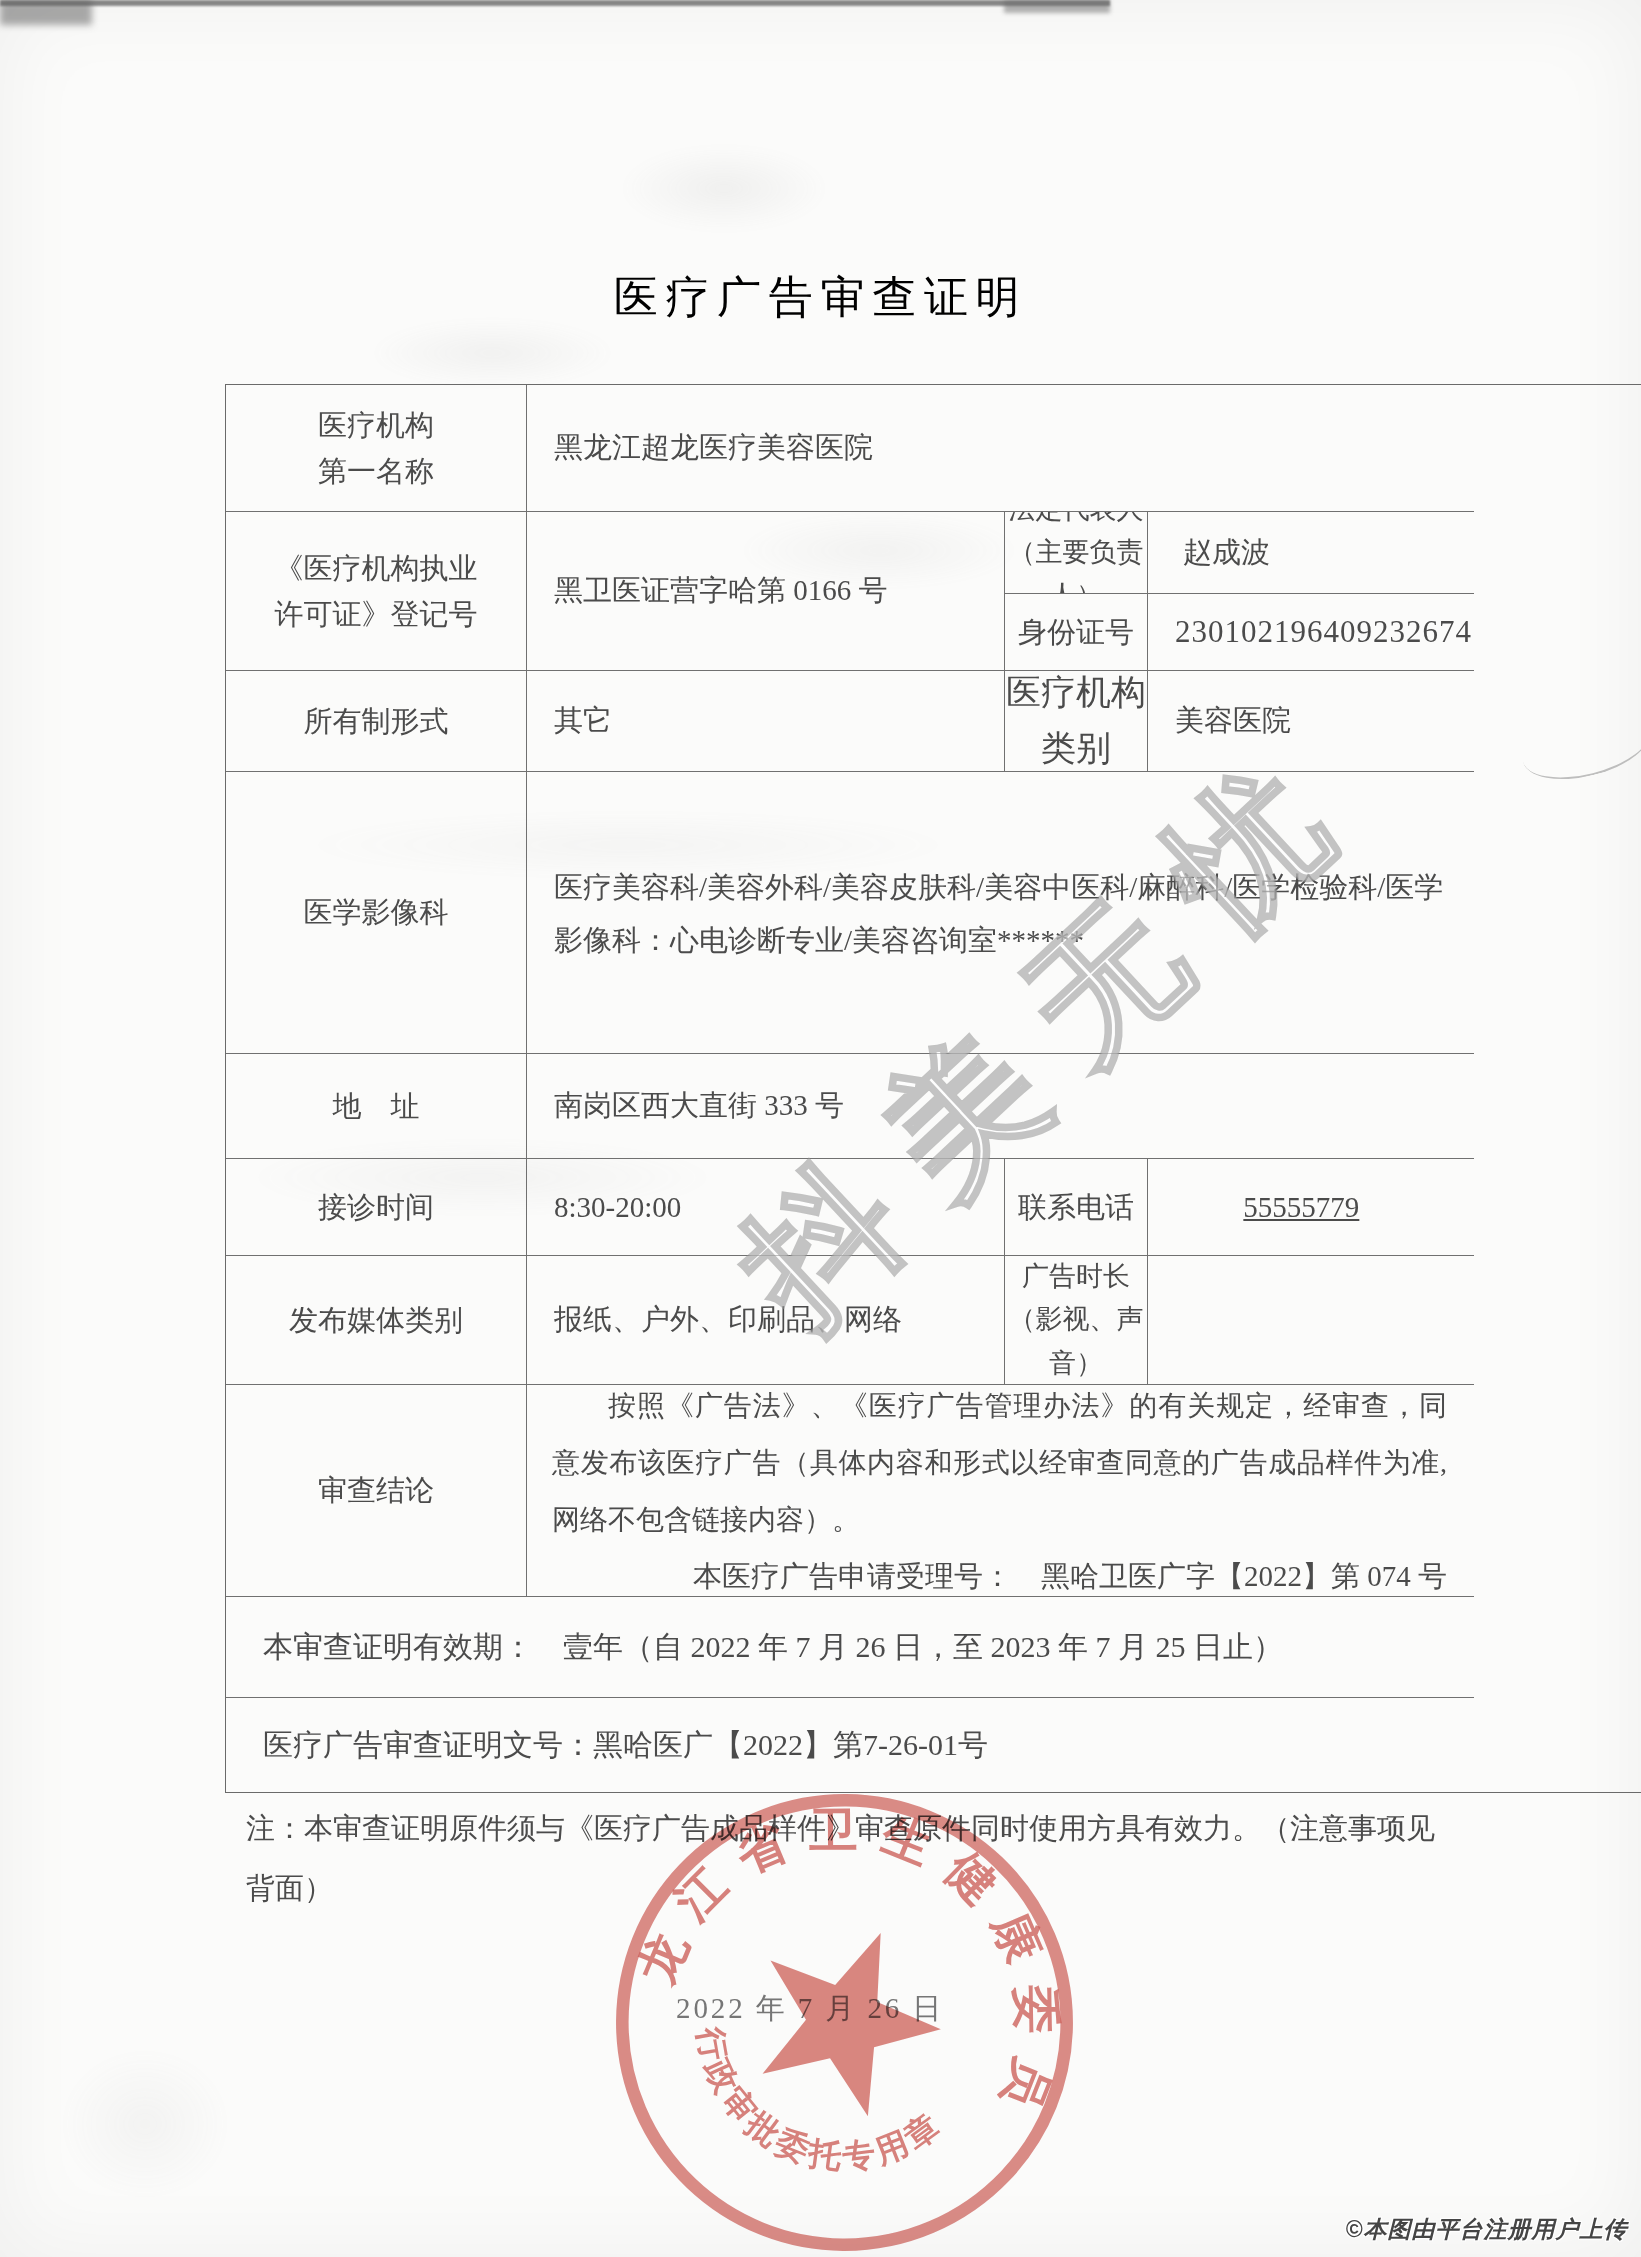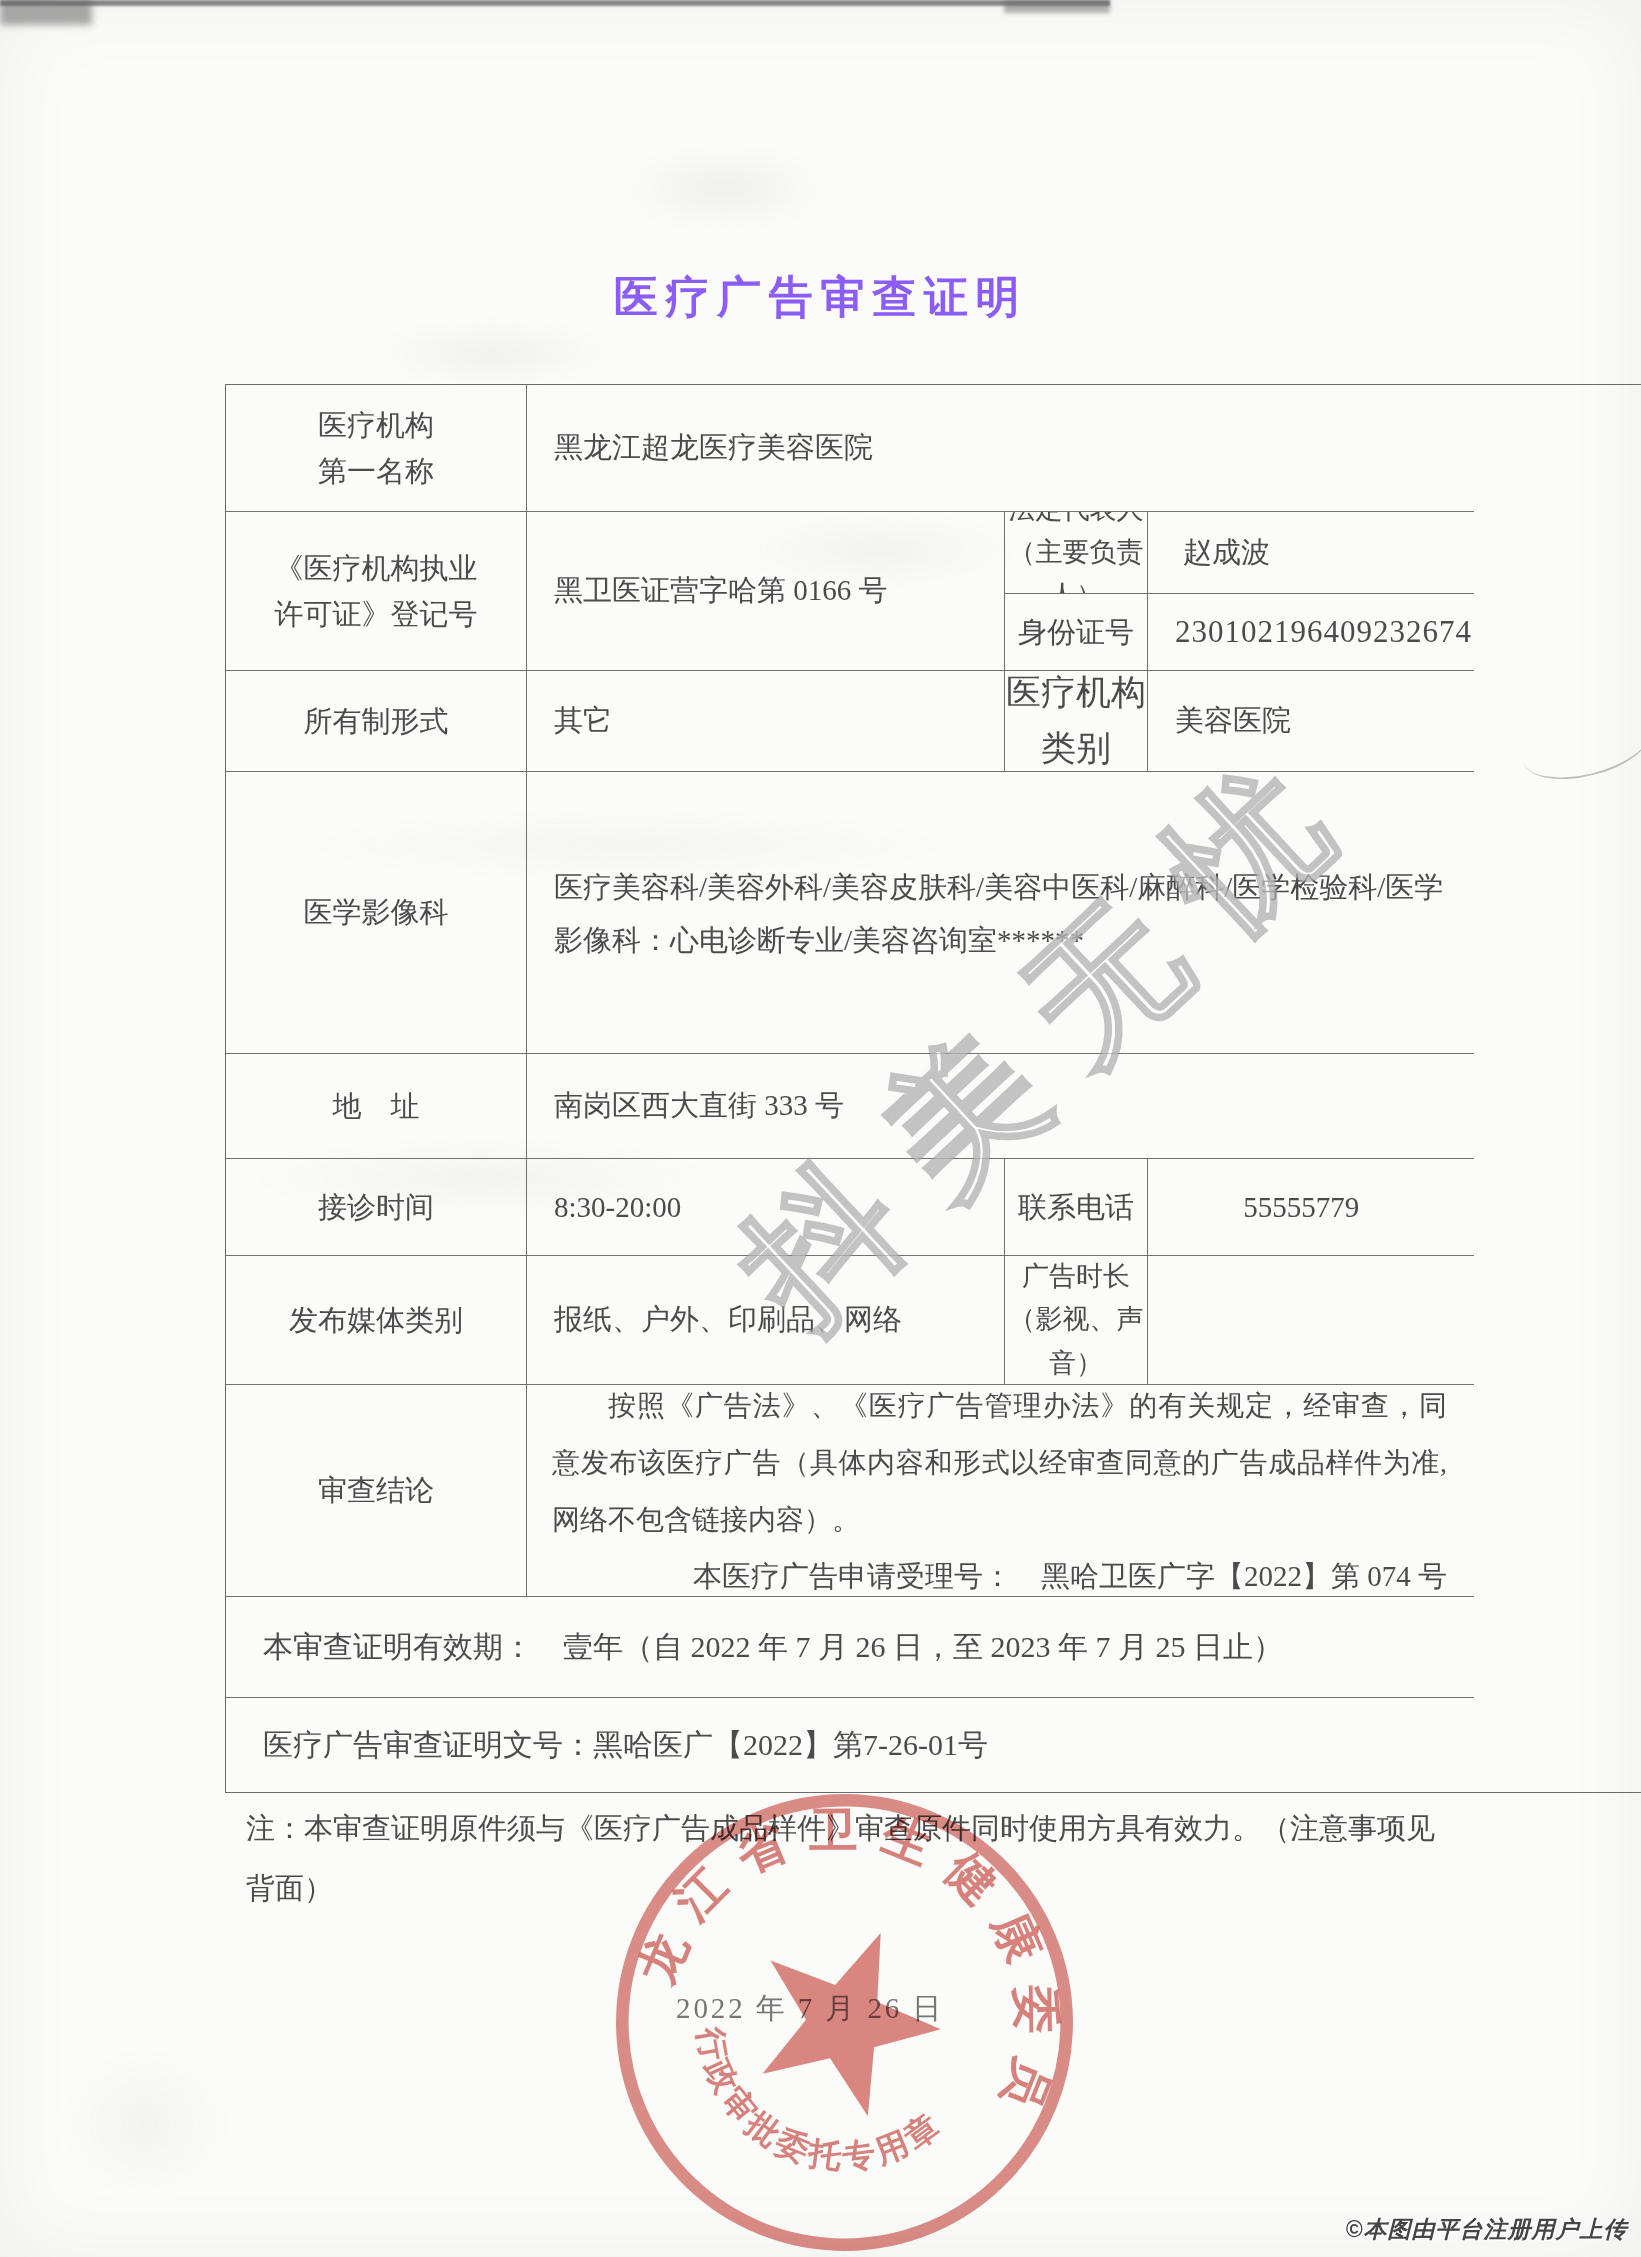--- a/index.html
+++ b/index.html
@@ -14,21 +14,21 @@
   
   .artifact{position:absolute;pointer-events:none;}
   .top-edge{left:0;top:0;width:1110px;height:5.8px;background:#4c4c4c;opacity:.65;filter:blur(1px);}
   .corner-blob{left:0;top:0;width:92px;height:25px;background:#5a5a5a;opacity:.5;filter:blur(3.9px);}
   .top-mark{left:1004px;top:0;width:106px;height:12.6px;background:#6a6a6a;opacity:.5;filter:blur(1.9px);}
   .right-crease{left:1521px;top:716px;width:130px;height:58px;border-bottom:2.9px solid #9f9f9f;border-radius:50%;transform:rotate(-14deg);opacity:.65;}
   .smudge{background:radial-gradient(ellipse at center,#8a8a8a 0%,rgba(138,138,138,0) 70%);filter:blur(5.8px);}
   
   .title{
     position:absolute;left:0;top:268px;width:1641px;
-    text-align:center;font-size:44px;font-weight:700;color:#8b5cf6;letter-spacing:7.7px;
+    text-align:center;font-size:44px;font-weight:400;color:#000000;letter-spacing:7.7px;
   }
   
   .doc-table{
     position:absolute;left:225px;top:384px;width:1484px;height:1409px;
     display:grid;
     grid-template-columns:301px 478px 143px 326px;
     grid-template-rows:127px 82px 77px 101px 282px 105px 97px 129px 212px 101px 94px;
     border:1.9px solid #6a6a6a;
     box-sizing:border-box;
   }
@@ -134,21 +134,21 @@
     <div class="cell val no-r wrapval" style="grid-column:2/5;grid-row:5;align-items:center;">
       <div style="width:100%;">医疗美容科/美容外科/美容皮肤科/美容中医科/麻醉科/医学检验科/医学影像科：心电诊断专业/美容咨询室******</div>
     </div>
 
     <div class="cell lbl" style="grid-column:1;grid-row:6;">地　址</div>
     <div class="cell val no-r" style="grid-column:2/5;grid-row:6;">南岗区西大直街 333 号</div>
 
     <div class="cell lbl" style="grid-column:1;grid-row:7;">接诊时间</div>
     <div class="cell val" style="grid-column:2;grid-row:7;">8:30-20:00</div>
     <div class="cell lbl" style="grid-column:3;grid-row:7;">联系电话</div>
-    <div class="cell val no-r center" style="grid-column:4;grid-row:7;">55555779</div>
+    <div class="cell val no-r center" style="grid-column:4;grid-row:7;text-decoration:underline;">55555779</div>
 
     <div class="cell lbl" style="grid-column:1;grid-row:8;">发布媒体类别</div>
     <div class="cell val" style="grid-column:2;grid-row:8;">报纸、户外、印刷品、网络</div>
     <div class="cell lbl" style="grid-column:3;grid-row:8;font-size:27px;">
       <span>广告时长</span>
       <span>（影视、声音）</span>
     </div>
     <div class="cell val no-r" style="grid-column:4;grid-row:8;"></div>
 
     <div class="cell lbl" style="grid-column:1;grid-row:9;">审查结论</div>

